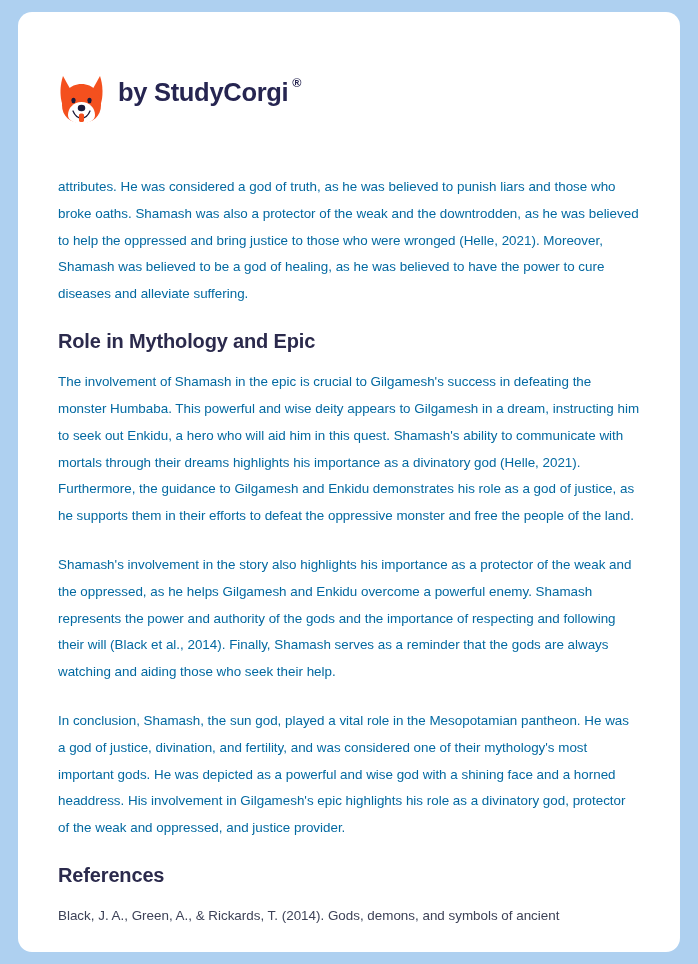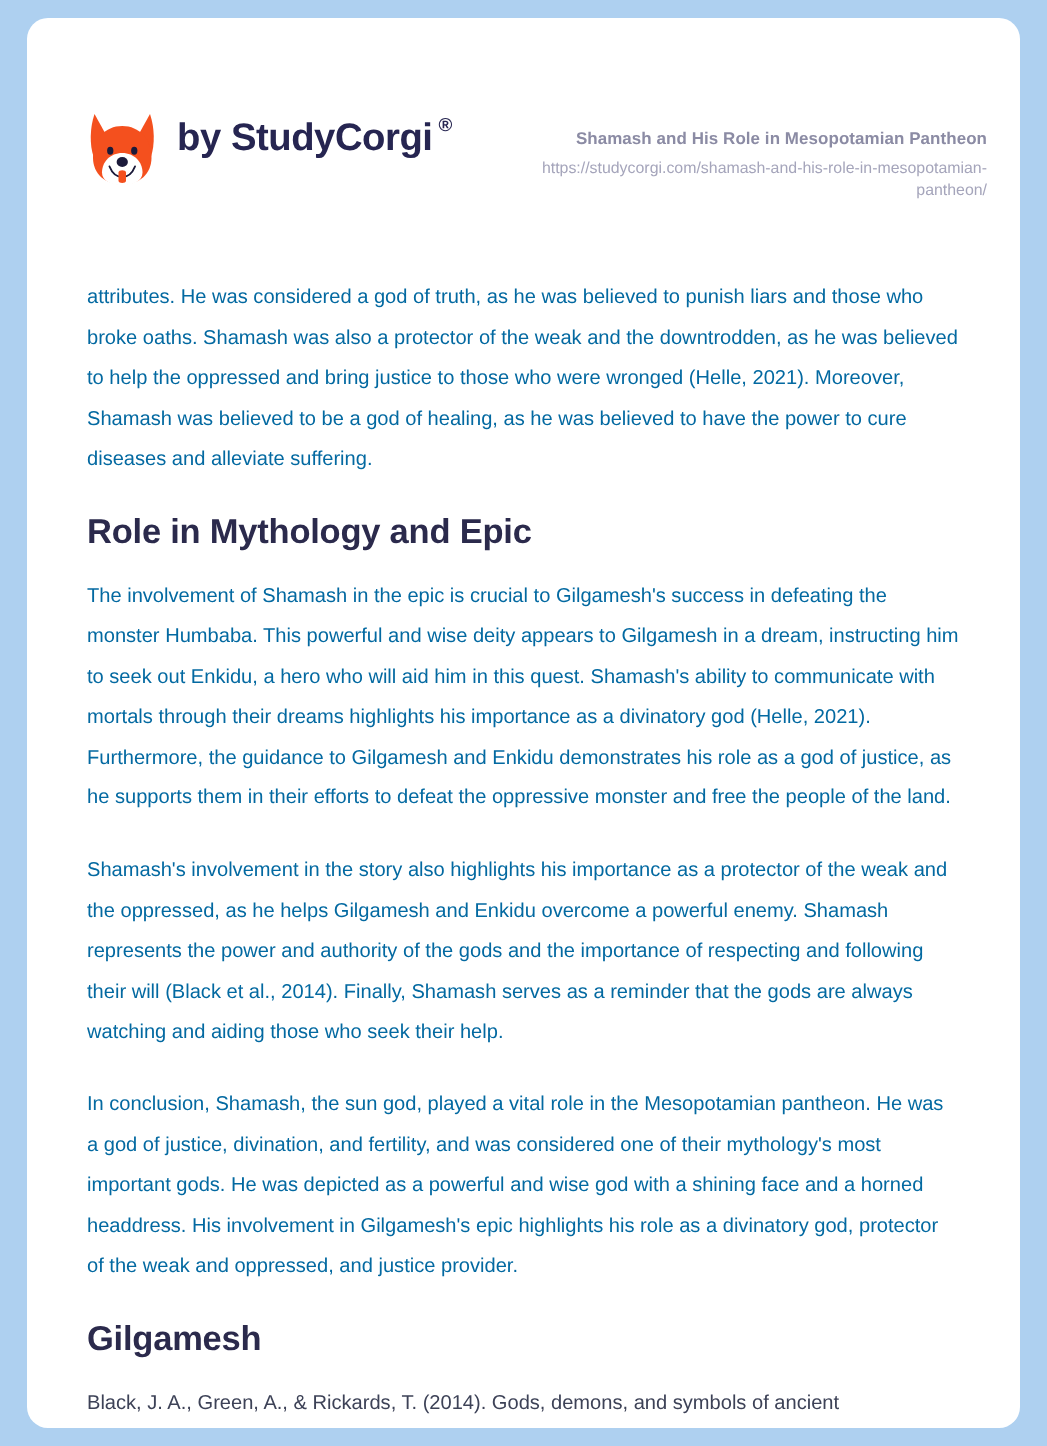--- a/index.html
+++ b/index.html
@@ -86,21 +86,21 @@
   .para {
     color: #0369a1;
     font-size: 13.4px;
     line-height: 2.0;
     margin-bottom: 22px;
     text-align: left;
   }
 
   .section-title {
     color: #2b2a4c;
-    font-size: 23px;
+    font-size: 20px;
     font-weight: 700;
     letter-spacing: -0.15px;
     margin: 10px 0 16px 0;
   }
 
   .ref-entry {
     color: #3d4257;
     font-size: 13.4px;
     line-height: 2.0;
   }
@@ -133,35 +133,31 @@
 
           <path d="M42 82 C42 78 52 78 52 82 L52 93 C52 97 42 97 42 93 Z" fill="#f4501e"></path>
         </svg>
       </span>
       <span class="wordmark">
         <span>by StudyCorgi</span>
         <span class="reg">®</span>
       </span>
     </div>
 
-    <div class="header-meta">
-      <div class="header-title">Shamash and His Role in Mesopotamian Pantheon</div>
-      <div class="header-url">https://studycorgi.com/shamash-and-his-role-in-mesopotamian-pantheon/</div>
-    </div>
 
   </div>
 
   <div class="doc-body">
 
     <p class="para">attributes. He was considered a god of truth, as he was believed to punish liars and those who broke oaths. Shamash was also a protector of the weak and the downtrodden, as he was believed to help the oppressed and bring justice to those who were wronged (Helle, 2021). Moreover, Shamash was believed to be a god of healing, as he was believed to have the power to cure diseases and alleviate suffering.</p>
 
     <h2 class="section-title">Role in Mythology and Epic</h2>
     <p class="para">The involvement of Shamash in the epic is crucial to Gilgamesh's success in defeating the monster Humbaba. This powerful and wise deity appears to Gilgamesh in a dream, instructing him to seek out Enkidu, a hero who will aid him in this quest. Shamash's ability to communicate with mortals through their dreams highlights his importance as a divinatory god (Helle, 2021). Furthermore, the guidance to Gilgamesh and Enkidu demonstrates his role as a god of justice, as he supports them in their efforts to defeat the oppressive monster and free the people of the land.</p>
     <p class="para">Shamash's involvement in the story also highlights his importance as a protector of the weak and the oppressed, as he helps Gilgamesh and Enkidu overcome a powerful enemy. Shamash represents the power and authority of the gods and the importance of respecting and following their will (Black et al., 2014). Finally, Shamash serves as a reminder that the gods are always watching and aiding those who seek their help.</p>
 
     <p class="para">In conclusion, Shamash, the sun god, played a vital role in the Mesopotamian pantheon. He was a god of justice, divination, and fertility, and was considered one of their mythology's most important gods. He was depicted as a powerful and wise god with a shining face and a horned headdress. His involvement in Gilgamesh's epic highlights his role as a divinatory god, protector of the weak and oppressed, and justice provider.</p>
 
-    <h2 class="section-title">Gilgamesh</h2>
+    <h2 class="section-title">References</h2>
     <p class="ref-entry">Black, J. A., Green, A., &amp; Rickards, T. (2014). Gods, demons, and symbols of ancient</p>
 
   </div>
 
 </div>
 
 </body></html>

